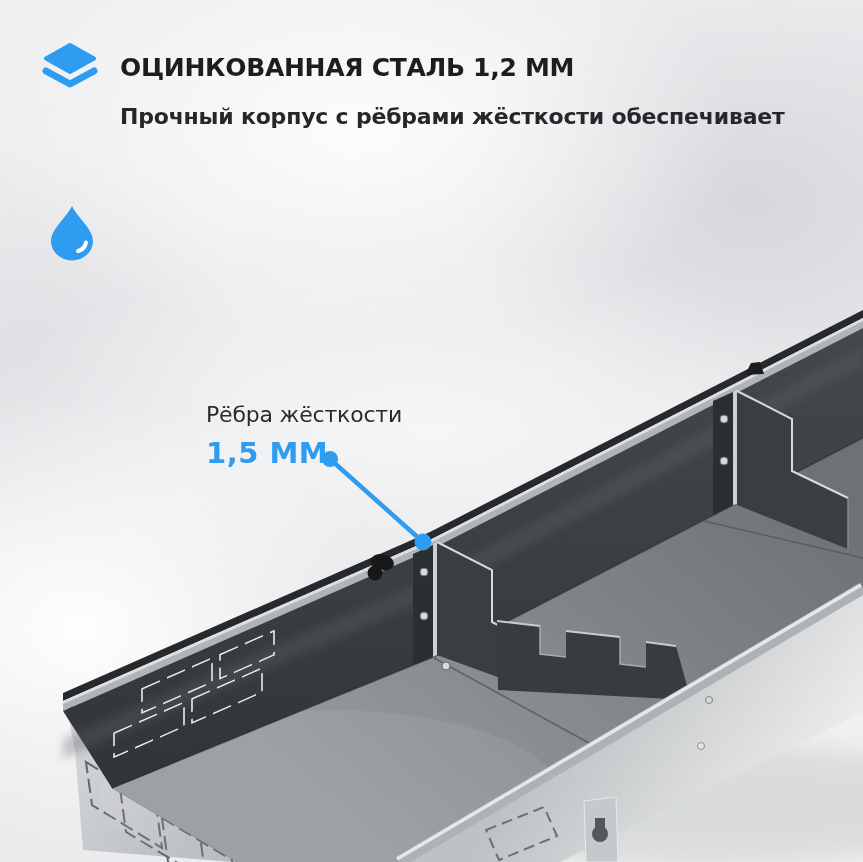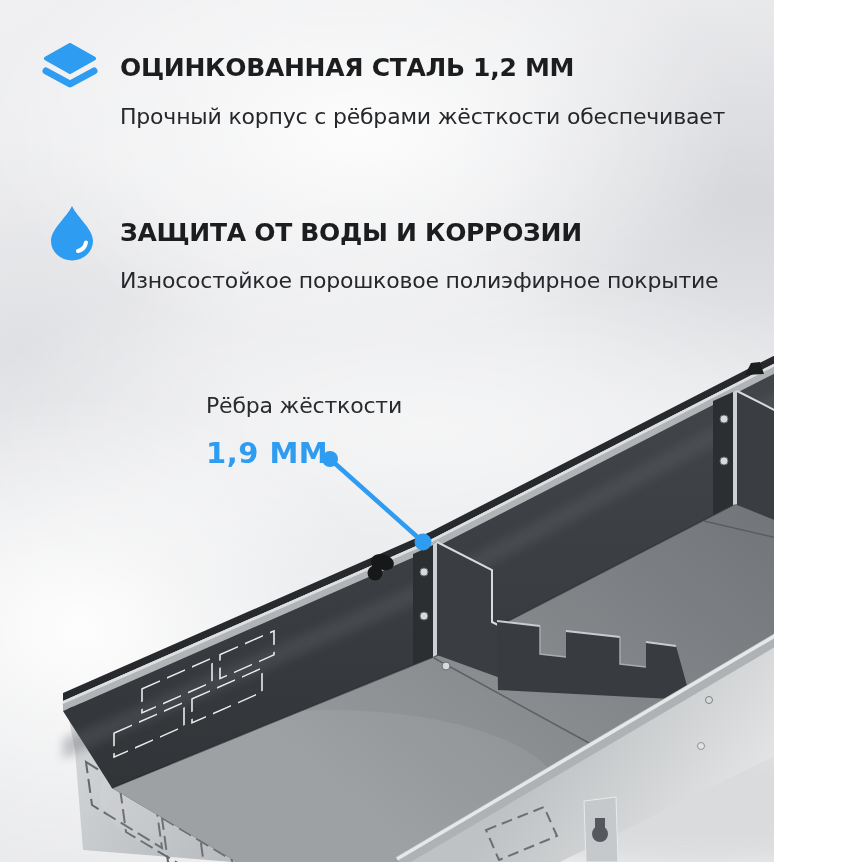--- a/index.html
+++ b/index.html
@@ -1,38 +1,38 @@
 <!DOCTYPE html>
 <html style="--accent: #2D9CF1; --heading: #1C1D1F; --body: #26272A;"><head>
 <meta charset="utf-8">
 <style>
   html,body{margin:0;padding:0;background:#ffffff;}
   .canvas{
-    position:relative;width:774px;height:862px;overflow:hidden;
+    position:relative;width:863px;height:862px;overflow:hidden;
     font-family:"DejaVu Sans","Liberation Sans",sans-serif;
     background:
       radial-gradient(520px 300px at 360px 130px, rgba(255,255,255,.85), rgba(255,255,255,0) 72%),
       radial-gradient(430px 330px at 80px 630px, rgba(255,255,255,.95), rgba(255,255,255,0) 70%),
       radial-gradient(620px 240px at 430px 430px, rgba(255,255,255,.6), rgba(255,255,255,0) 75%),
       radial-gradient(430px 310px at 750px 200px, rgba(199,201,206,.55), rgba(199,201,206,0) 70%),
       radial-gradient(330px 300px at 20px 350px, rgba(208,210,214,.45), rgba(208,210,214,0) 70%),
       linear-gradient(150deg,#f0f0f2 0%,#e7e8ea 55%,#f3f3f4 100%);
   }
   .layer{position:absolute;left:0;top:0;}
   .icon-box{position:absolute;}
   .feature-title{
     position:absolute;font-size:25px;font-weight:bold;letter-spacing:-0.3px;
     color:var(--heading,#1c1d1f);white-space:nowrap;
   }
   .feature-body{
     position:absolute;font-size:22px;line-height:33.5px;letter-spacing:-0.2px;
     color:var(--body,#26272a);white-space:nowrap;
   }
   .callout-label{
-    position:absolute;left:206px;top:393px;font-size:22px;letter-spacing:-0.2px;
+    position:absolute;left:206px;top:402px;font-size:22px;letter-spacing:-0.2px;
     color:#2a2b2e;white-space:nowrap;
   }
   .callout-value{
     position:absolute;left:206px;top:436px;font-size:29px;font-weight:bold;
     letter-spacing:.5px;color:var(--accent,#2D9CF1);white-space:nowrap;
   }
   .accent-fill{fill:var(--accent,#2D9CF1);}
   .accent-stroke{stroke:var(--accent,#2D9CF1);}
   svg{display:block;}
 </style>
@@ -168,31 +168,29 @@
     </g>
   </svg>
 
   <div class="icon-box" style="left:42px;top:43px;">
     <svg width="56" height="46" viewBox="0 0 56 46">
       <path class="accent-fill accent-stroke" d="M28,2 L52,15.5 L28,29 L4,15.5 Z" stroke-width="4" stroke-linejoin="round"></path>
       <path class="accent-stroke" d="M4,28 L28,41 L52,28" fill="none" stroke-width="7" stroke-linecap="round" stroke-linejoin="round"></path>
     </svg>
   </div>
   <div class="feature-title" style="left:120px;top:53px;">ОЦИНКОВАННАЯ СТАЛЬ 1,2 ММ</div>
-  <div class="feature-body" style="left:120px;top:100px;">
+  <div class="feature-body" style="left:120px;top:100px;font-weight:bold;">
     <div>Прочный корпус с рёбрами жёсткости обеспечивает</div>
   </div>
 
   <div class="icon-box" style="left:48px;top:205px;">
     <svg width="48" height="56" viewBox="0 0 48 56">
       <path class="accent-fill" d="M24,1 C29,12 45,24 45,36 A21,19.5 0 0 1 3,36 C3,24 19,12 24,1 Z"></path>
       <path d="M30,46 A11,11 0 0 0 38,37.5" fill="none" stroke="#ffffff" stroke-width="4" stroke-linecap="round"></path>
     </svg>
   </div>
-  <div class="feature-title" style="left:120px;top:218px;">ЗАЩИТА ОТ ВОДЫ И КОРРОЗИИ</div>
   <div class="feature-body" style="left:120px;top:264px;">
-    <div>Износостойкое порошковое полиэфирное покрытие</div>
   </div>
 
   <div class="callout-label">Рёбра жёсткости</div>
-  <div class="callout-value">1,9 ММ</div>
+  <div class="callout-value">1,5 ММ</div>
 
 </div>
 
 </body></html>

